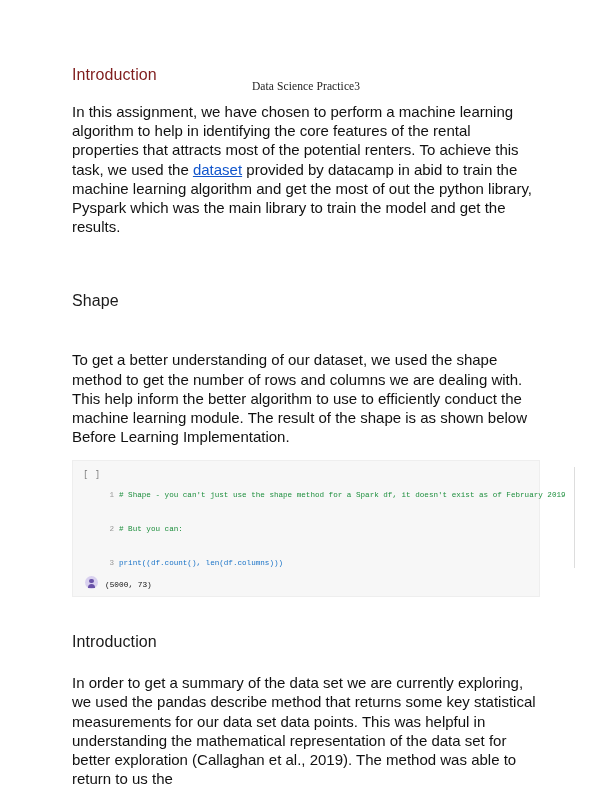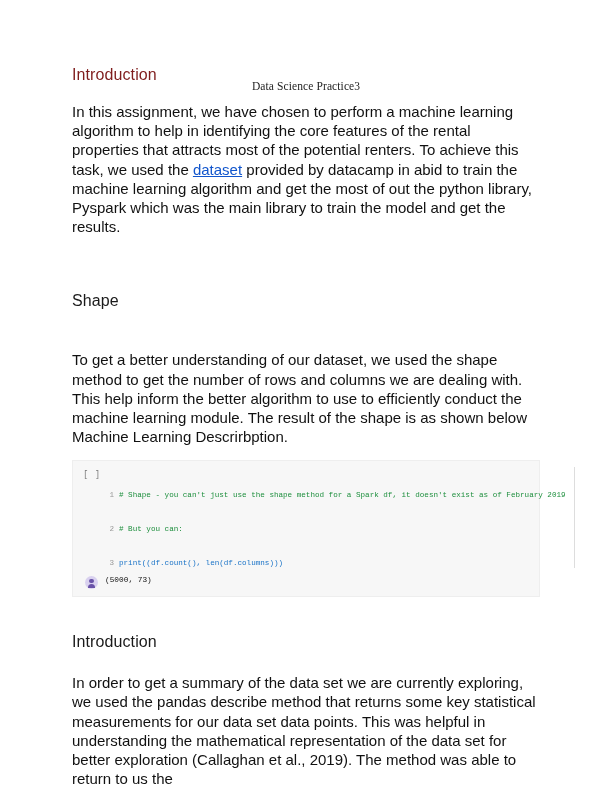--- a/index.html
+++ b/index.html
@@ -124,21 +124,21 @@
     color: #999999;
     display: inline-block;
     width: 9px;
     text-align: right;
     margin-right: 5px;
   }
   .c-comment { color: #1e8f3e; }
   .c-fn { color: #1a73c7; }
   .out-row {
     display: flex;
-    align-items: flex-start;
+    align-items: flex-end;
     padding: 2px 4px 7px 6px;
   }
   .avatar {
     width: 13px;
     height: 13px;
     flex: 0 0 13px;
     border-radius: 50%;
     background: #d9d1ef;
     margin-left: 6px;
     margin-right: 7px;
@@ -190,21 +190,21 @@
 
 
     <div class="spacer-36"></div>
 
     <h2 class="doc-h2">Shape</h2>
 
     <div class="spacer-30"></div>
 
     <p class="doc-p">To get a better understanding of our dataset, we used the shape method to get the number of rows and columns we are dealing with. This help inform the better algorithm to use to efficiently conduct the machine learning module. The result of the shape is as shown below</p>
 
-    <p class="doc-p">Machine Learning Descrirbption.</p>
+    <p class="doc-p">Before Learning Implementation.</p>
 
     <div class="code-block">
       <div class="code-row">
         <div class="cell-marker">[ ]</div>
         <div class="code-area">
           <div class="code-line"><span class="ln">1</span><span class="c-comment"># Shape - you can't just use the shape method for a Spark df, it doesn't exist as of February 2019</span></div>
           <div class="code-line"><span class="ln">2</span><span class="c-comment"># But you can:</span></div>
           <div class="code-line"><span class="ln">3</span><span class="c-fn">print((df.count(), len(df.columns)))</span></div>
         </div>
       </div>

